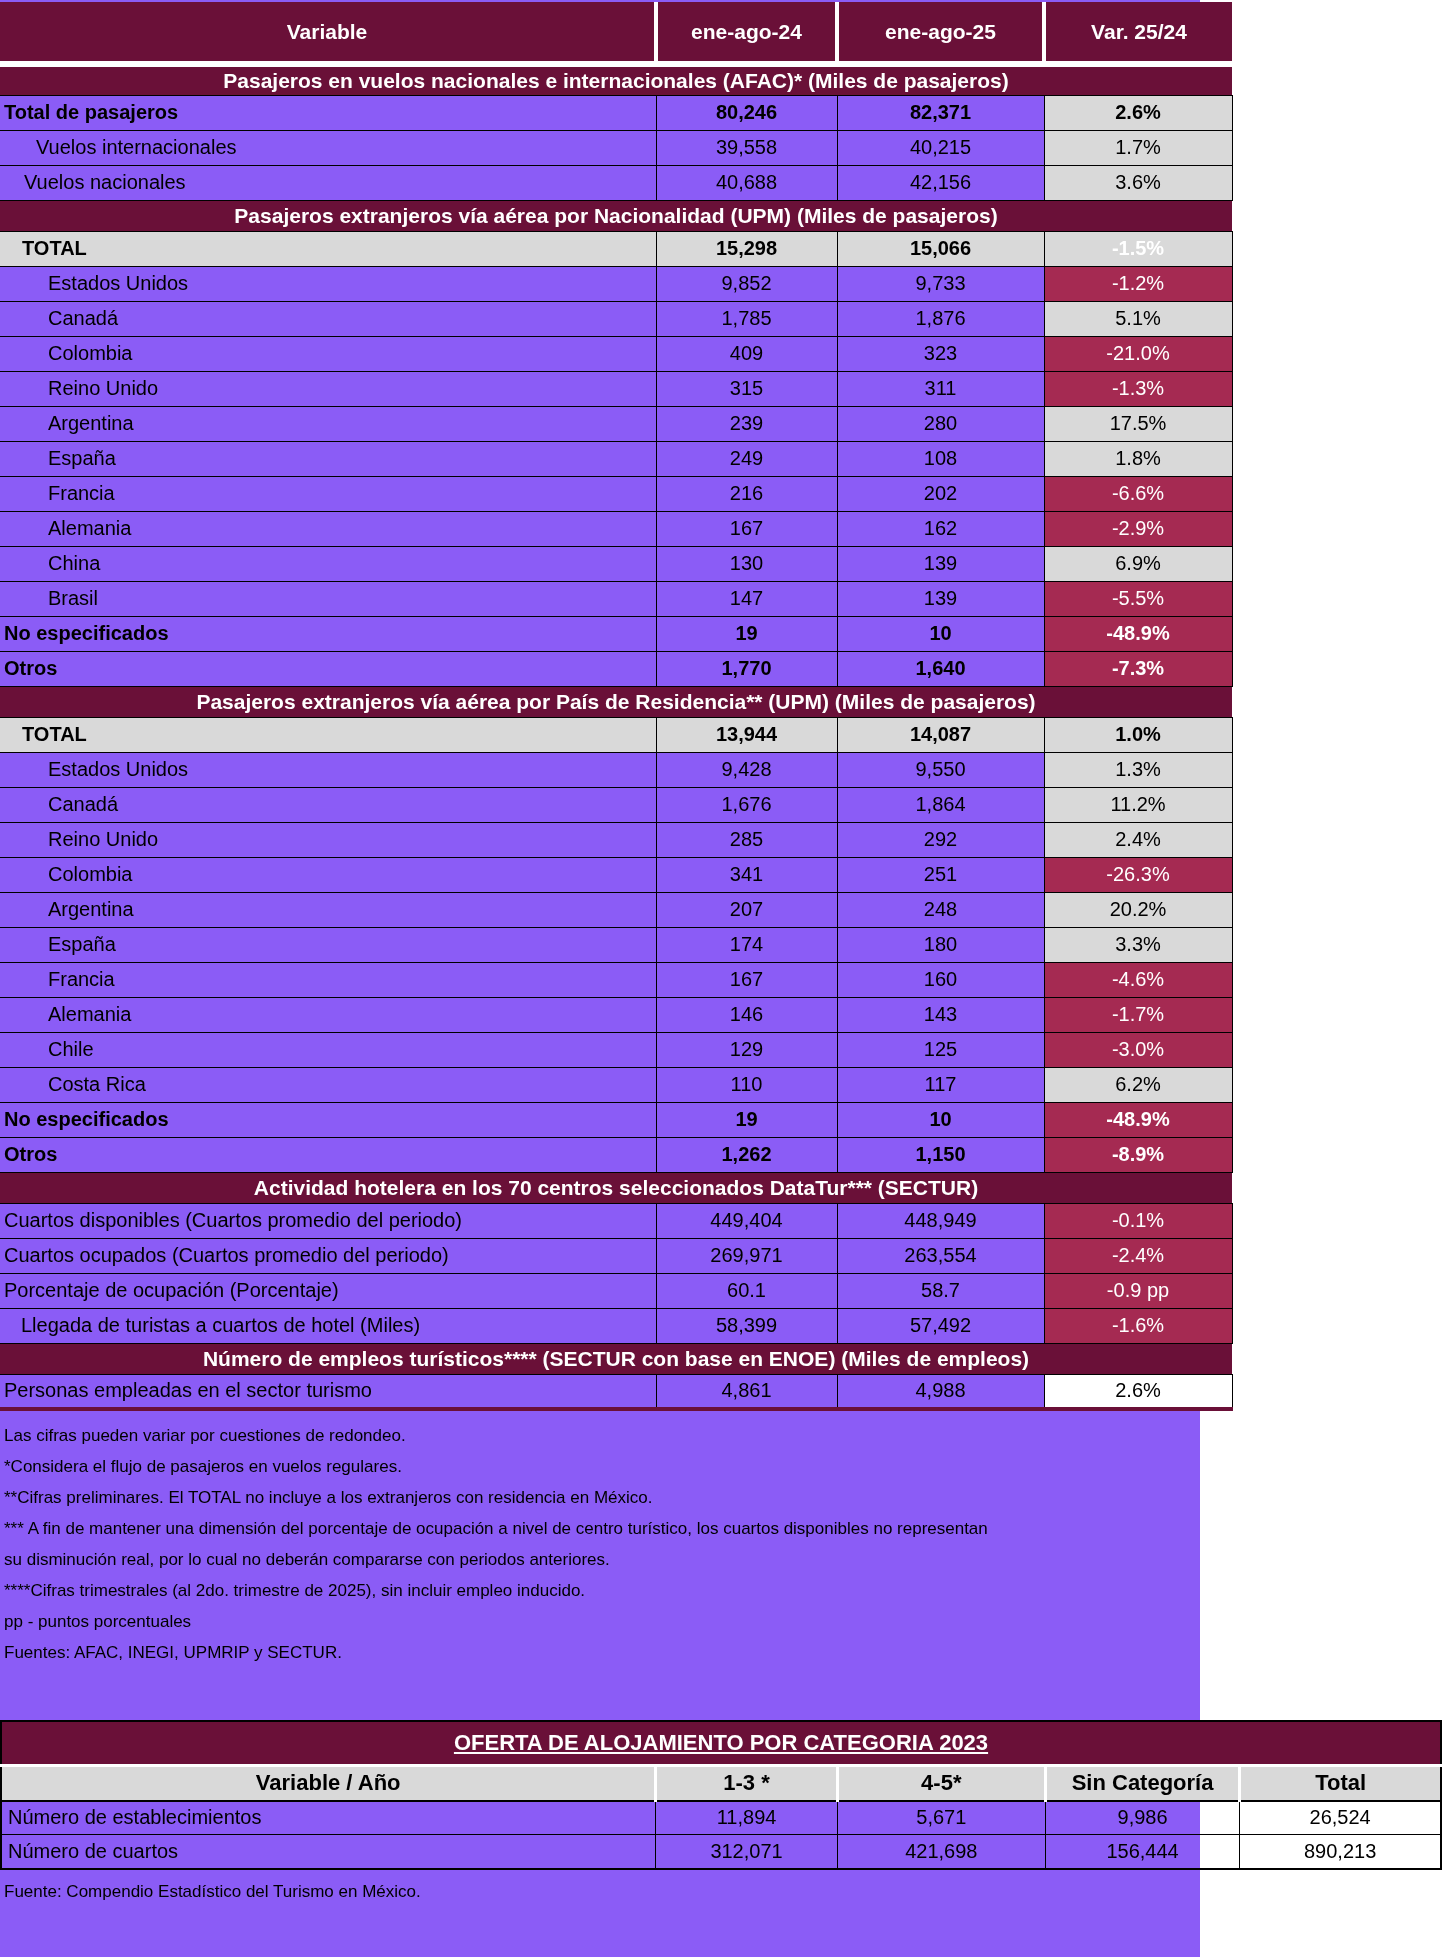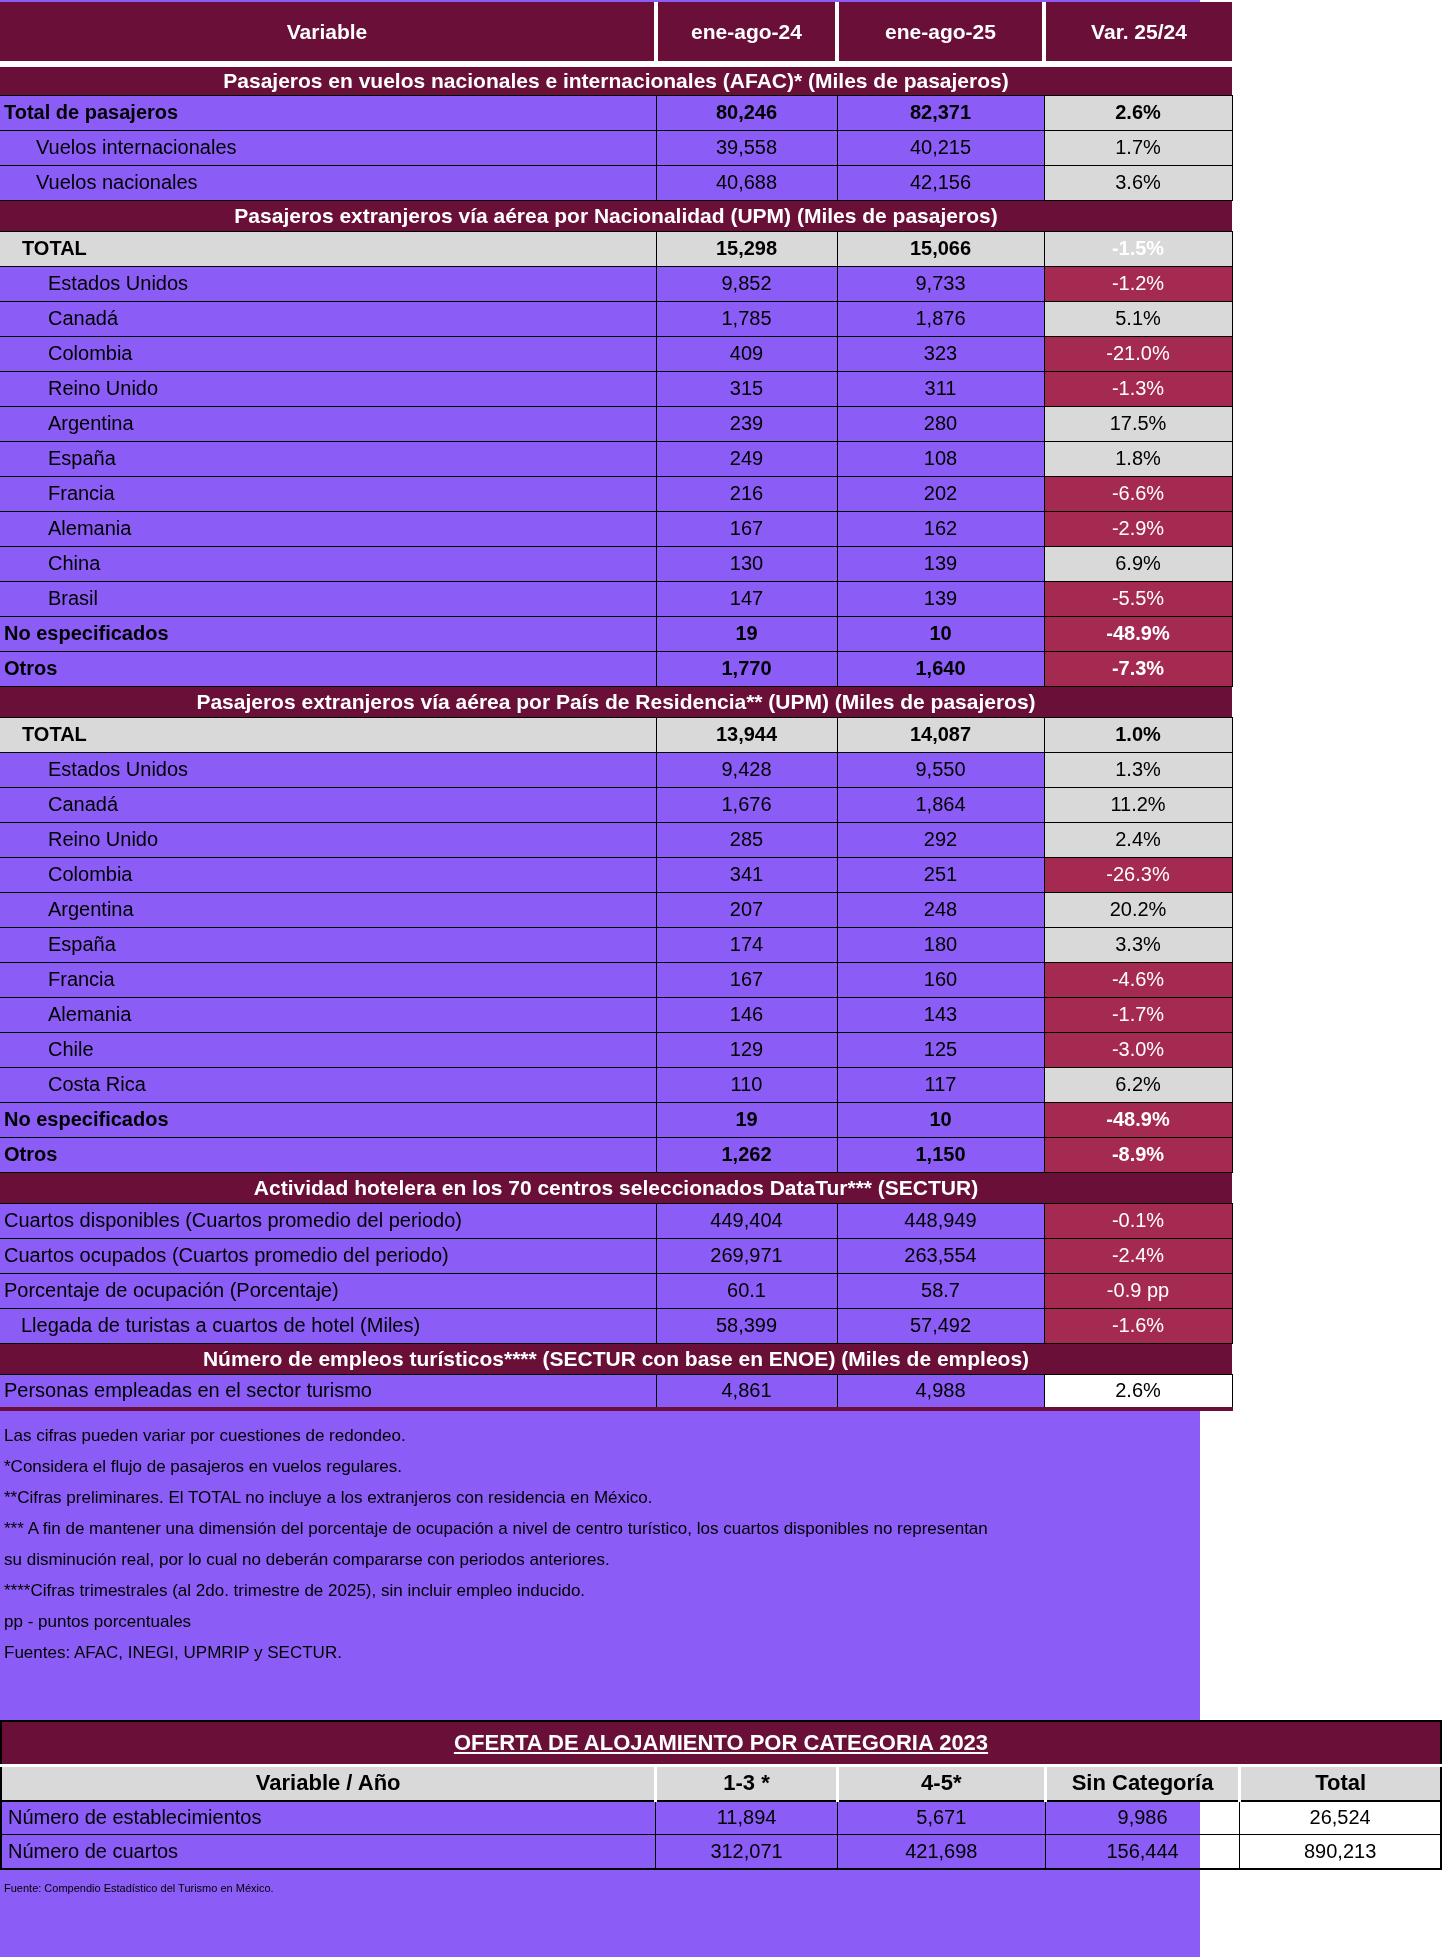--- a/index.html
+++ b/index.html
@@ -48,21 +48,21 @@
   }
   table.t2 th.h2{
     background:var(--gray);color:#000;font-weight:bold;font-size:22px;height:35px;
     text-align:center;border-right:3px solid #fff;border-bottom:2px solid #000;padding:0;
   }
   table.t2 th.h2:last-child{border-right:none;}
   table.t2 td{height:34px;font-size:20px;padding:0;border:1px solid #000;vertical-align:middle;}
   table.t2 td.lab{text-align:left;padding-left:6px;border-left:none;}
   table.t2 td.val{text-align:center;}
 
-  .source{margin:12px 0 0 4px;font-size:11px;}
+  .source{margin:12px 0 0 4px;font-size:17px;}
 </style>
 </head>
 <body>
 
 <div class="page">
 
   <table class="t1">
     <colgroup>
       <col style="width:656px">
         <col style="width:181px">
@@ -87,21 +87,21 @@
           <td class="val">82,371</td>
           <td class="var vpos">2.6%</td>
         </tr>
         <tr class="data">
           <td class="lab" style="padding-left:36px">Vuelos internacionales</td>
           <td class="val">39,558</td>
           <td class="val">40,215</td>
           <td class="var vpos">1.7%</td>
         </tr>
         <tr class="data">
-          <td class="lab" style="padding-left:36px">Vuelos nacionales</td>
+          <td class="lab" style="padding-left:24px">Vuelos nacionales</td>
           <td class="val">40,688</td>
           <td class="val">42,156</td>
           <td class="var vpos">3.6%</td>
         </tr>
         <tr>
           <td colspan="4" class="sec">Pasajeros extranjeros vía aérea por Nacionalidad (UPM) (Miles de pasajeros)</td>
         </tr>
         <tr class="data rowgray b">
           <td class="lab" style="padding-left:22px">TOTAL</td>
           <td class="val">15,298</td>

